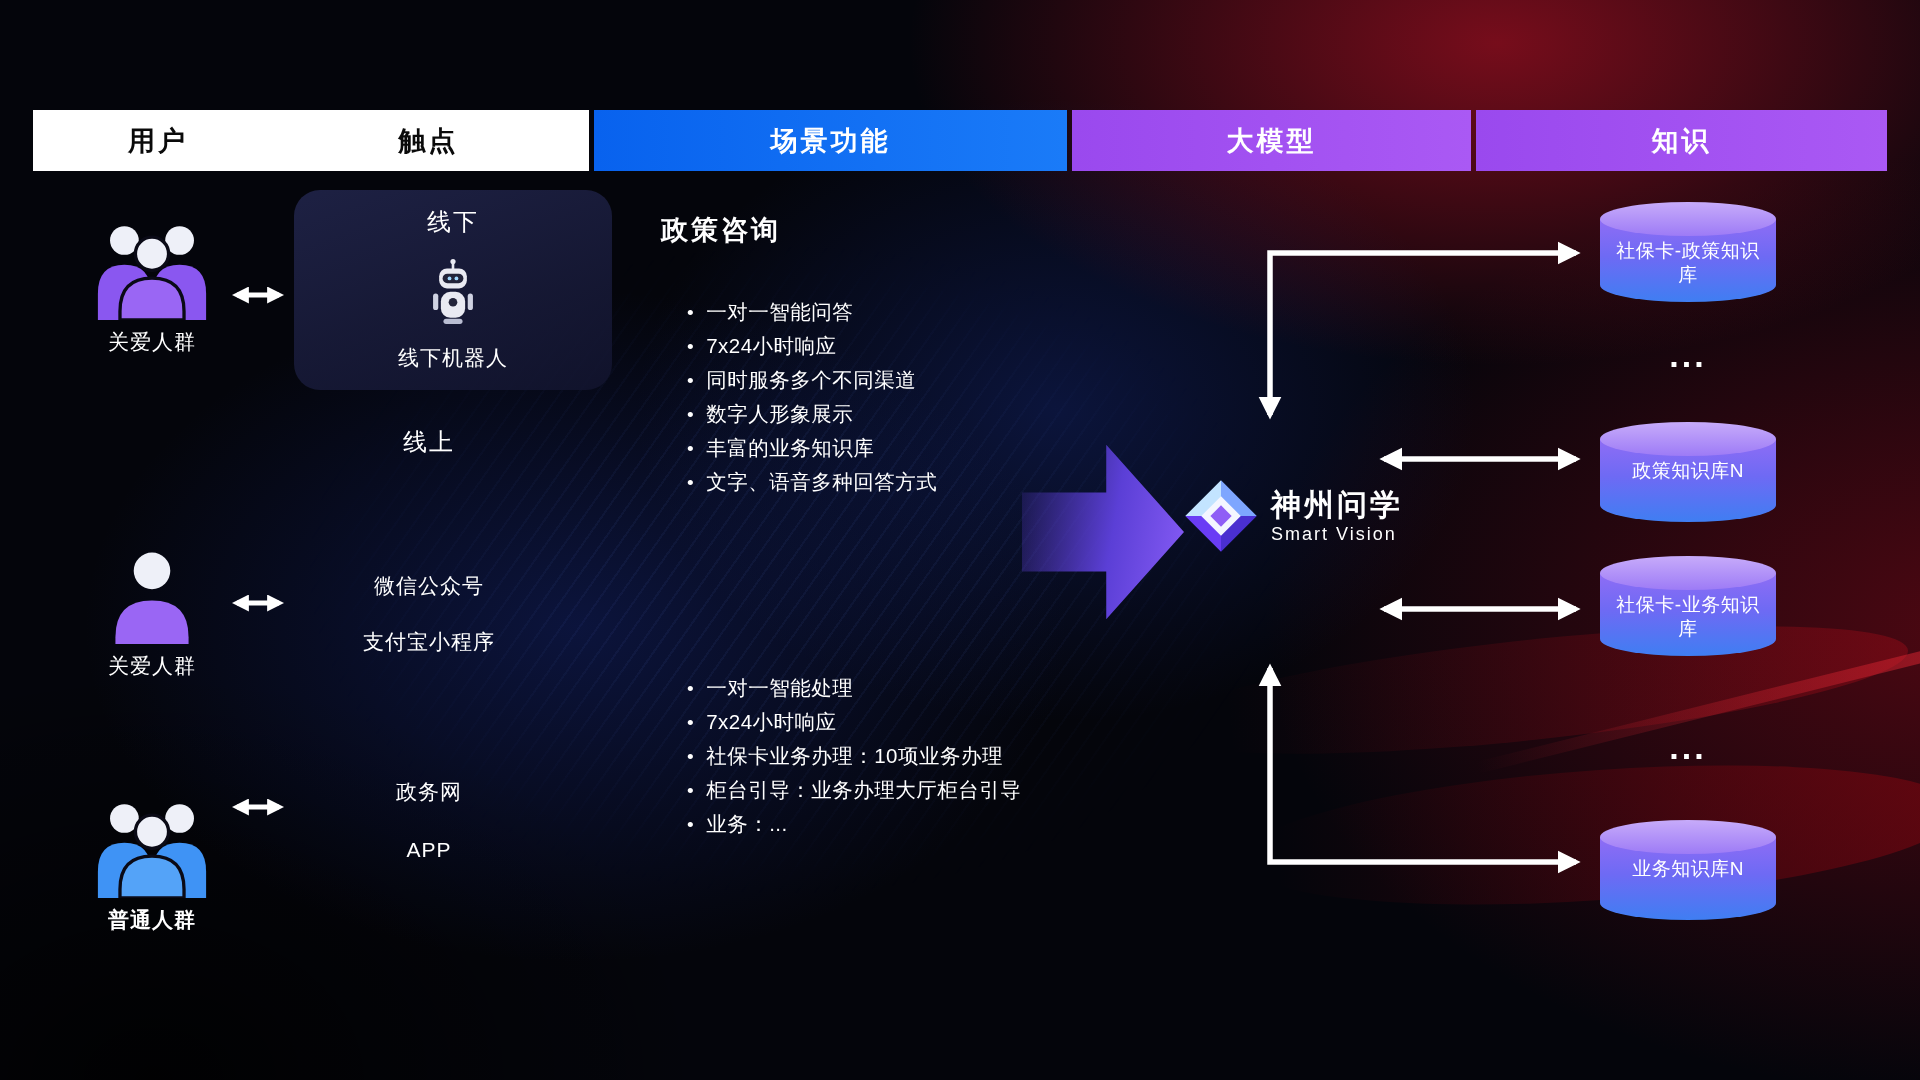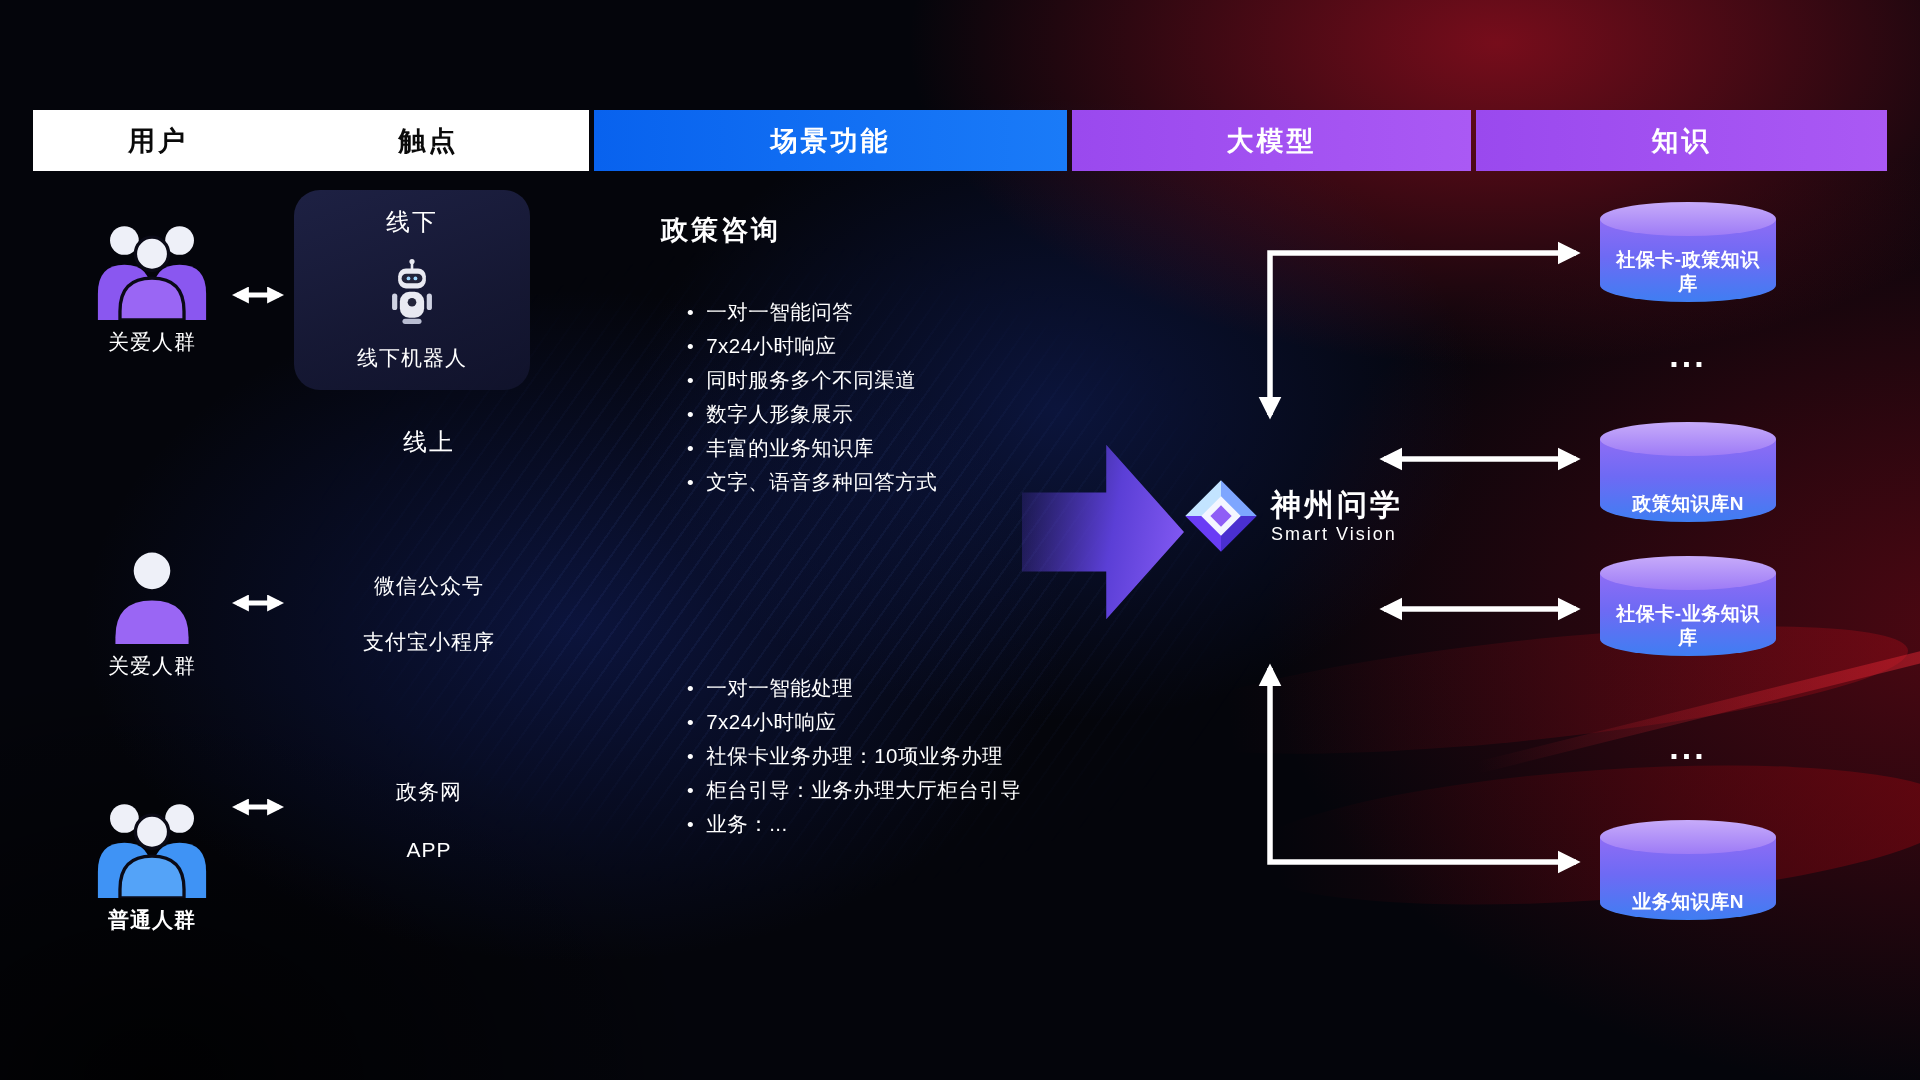--- a/index.html
+++ b/index.html
@@ -38,21 +38,21 @@
   .hdr-white  { background:#ffffff; color:#0a0a0a; }
   .hdr-blue   { background:linear-gradient(90deg,#0862ee,#1a7bf8); color:#fff; }
   .hdr-purple { background:linear-gradient(90deg,#9a49ee,#aa59f4); color:#fff; }
 
   
   .user-block { position:absolute; width:160px; display:flex; flex-direction:column; align-items:center; }
   .user-label { font-size:21px; margin-top:8px; letter-spacing:1px; }
   .harrow { position:absolute; }
 
   
-  .touch-card { position:absolute; left:294px; top:190px; width:236px; height:200px; border-radius:26px;
+  .touch-card { position:absolute; left:294px; top:190px; width:318px; height:200px; border-radius:26px;
                 background:linear-gradient(160deg, rgba(38,42,86,0.75), rgba(18,20,46,0.85));
                 display:flex; flex-direction:column; align-items:center; justify-content:space-between;
                 padding:16px 10px 18px; }
   .touch-card .t-title { font-size:24px; letter-spacing:2px; }
   .touch-card .t-sub   { font-size:21px; letter-spacing:1px; }
   .chan { position:absolute; left:294px; width:270px; text-align:center; font-size:21px; letter-spacing:1px; }
   .chan-big { font-size:24px; letter-spacing:2px; }
 
   
   .scn-title { position:absolute; width:340px; text-align:left; font-size:27px; font-weight:bold; letter-spacing:3px; }
@@ -71,22 +71,22 @@
   .logo-name { font-size:30px; font-weight:bold; letter-spacing:3px; line-height:34px; }
   .logo-sub  { font-size:18px; letter-spacing:2px; margin-top:2px; }
 
   
   .db { position:absolute; width:176px; height:100px; }
   .db-top { position:absolute; top:0; left:0; right:0; height:34px; border-radius:50%;
             background:linear-gradient(180deg,#c7abfa,#9d7bf6); z-index:2; }
   .db-body { position:absolute; top:17px; left:0; right:0; bottom:0;
              background:linear-gradient(180deg,#8f6df5 0%, #6e6af4 45%, #3f7ef2 100%);
              border-radius:0 0 50% 50% / 0 0 17px 17px;
-             display:flex; align-items:flex-end; justify-content:center; text-align:center;
-             padding:20px 8px 6px; z-index:1;font-weight:bold; }
+             display:flex; align-items:flex-start; justify-content:center; text-align:center;
+             padding:20px 8px 6px; z-index:1; }
   .db-body span { font-size:19px; line-height:24px; letter-spacing:0.5px; }
   .dots { position:absolute; width:176px; text-align:center; font-size:34px; font-weight:bold; letter-spacing:3px; }
 
   .connectors { position:absolute; left:1140px; top:175px; pointer-events:none; }
 </style>
 </head>
 <body>
 
 <div class="stage">
 

